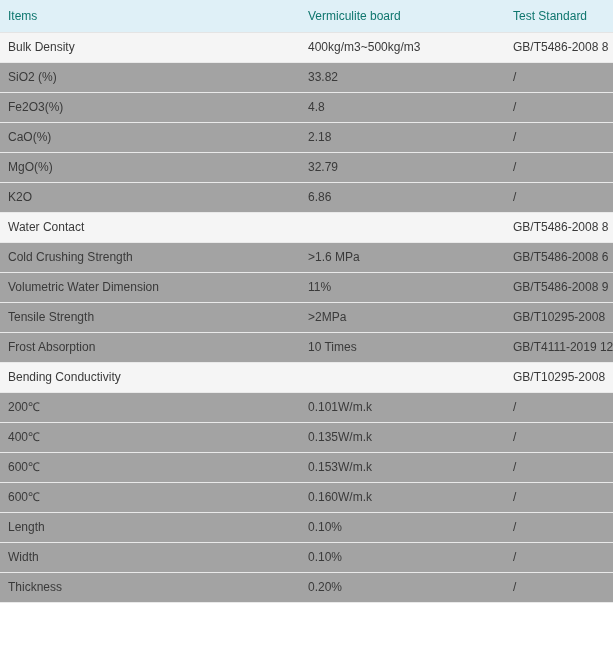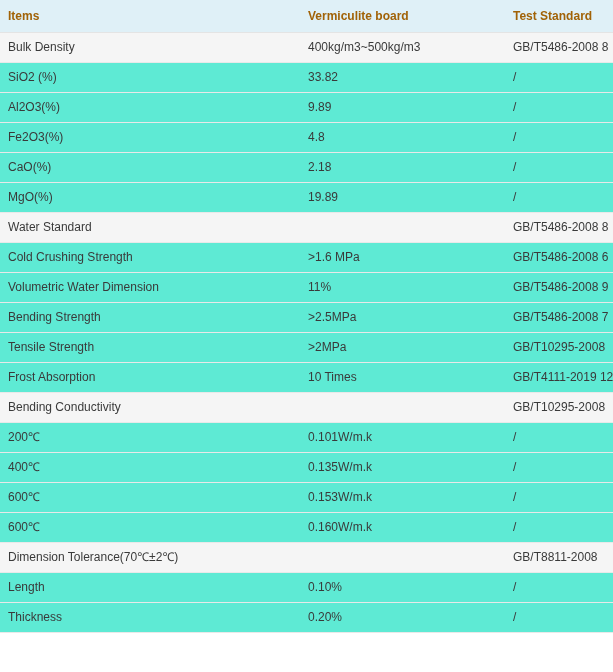--- a/index.html
+++ b/index.html
@@ -19,22 +19,22 @@
     width: 613px;
     border-collapse: collapse;
     table-layout: fixed;
   }
   .spec-table col.c0 { width: 300px; }
   .spec-table col.c1 { width: 205px; }
   .spec-table col.c2 { width: 108px; }
   .spec-table thead th {
     background: #dff0f7;
     text-align: left;
-    font-weight: bold;
-    color: #a16207;
+    font-weight: normal;
+    color: #0f766e;
     font-size: 12px;
     padding: 9px 8px 9px 8px;
     border-bottom: 1px solid #e4e4e4;
     vertical-align: middle;
     white-space: nowrap;
     overflow: hidden;
   }
   .spec-table tbody td {
     padding: 8px 8px 8px 8px;
     border-bottom: 1px solid #e9e9e9;
@@ -42,21 +42,21 @@
     font-size: 12px;
     color: #3a3a3a;
     white-space: nowrap;
     overflow: hidden;
     line-height: 13px;
   }
   .spec-table tbody tr.shaded td {
     background: #f5f5f5;
   }
   .spec-table tbody tr.plain td {
-    background: #5eead4;
+    background: #a3a3a3;
     margin-left: 16px;
   }
 </style>
 </head>
 <body>
 
 <table class="spec-table">
   <colgroup>
     <col class="c0">
       <col class="c1">
@@ -74,58 +74,53 @@
         <td>Bulk Density</td>
         <td>400kg/m3~500kg/m3</td>
         <td>GB/T5486-2008 8</td>
       </tr>
       <tr class="plain">
         <td>SiO2 (%)</td>
         <td>33.82</td>
         <td>/</td>
       </tr>
       <tr class="plain">
-        <td>Al2O3(%)</td>
-        <td>9.89</td>
-        <td>/</td>
-      </tr>
-      <tr class="plain">
         <td>Fe2O3(%)</td>
         <td>4.8</td>
         <td>/</td>
       </tr>
       <tr class="plain">
         <td>CaO(%)</td>
         <td>2.18</td>
         <td>/</td>
       </tr>
       <tr class="plain">
         <td>MgO(%)</td>
-        <td>19.89</td>
+        <td>32.79</td>
+        <td>/</td>
+      </tr>
+      <tr class="plain">
+        <td>K2O</td>
+        <td>6.86</td>
         <td>/</td>
       </tr>
       <tr class="shaded">
-        <td>Water Standard</td>
+        <td>Water Contact</td>
         <td></td>
         <td>GB/T5486-2008 8</td>
       </tr>
       <tr class="plain">
         <td>Cold Crushing Strength</td>
         <td>&gt;1.6 MPa</td>
         <td>GB/T5486-2008 6</td>
       </tr>
       <tr class="plain">
         <td>Volumetric Water Dimension</td>
         <td>11%</td>
         <td>GB/T5486-2008 9</td>
-      </tr>
-      <tr class="plain">
-        <td>Bending Strength</td>
-        <td>&gt;2.5MPa</td>
-        <td>GB/T5486-2008 7</td>
       </tr>
       <tr class="plain">
         <td>Tensile Strength</td>
         <td>&gt;2MPa</td>
         <td>GB/T10295-2008</td>
       </tr>
       <tr class="plain">
         <td>Frost Absorption</td>
         <td>10 Times</td>
         <td>GB/T4111-2019 12</td>
@@ -148,27 +143,27 @@
       <tr class="plain">
         <td>600℃</td>
         <td>0.153W/m.k</td>
         <td>/</td>
       </tr>
       <tr class="plain">
         <td>600℃</td>
         <td>0.160W/m.k</td>
         <td>/</td>
       </tr>
-      <tr class="shaded">
-        <td>Dimension Tolerance(70℃±2℃)</td>
-        <td></td>
-        <td>GB/T8811-2008</td>
+      <tr class="plain">
+        <td>Length</td>
+        <td>0.10%</td>
+        <td>/</td>
       </tr>
       <tr class="plain">
-        <td>Length</td>
+        <td>Width</td>
         <td>0.10%</td>
         <td>/</td>
       </tr>
       <tr class="plain">
         <td>Thickness</td>
         <td>0.20%</td>
         <td>/</td>
       </tr>
     </tbody>
 </table>

